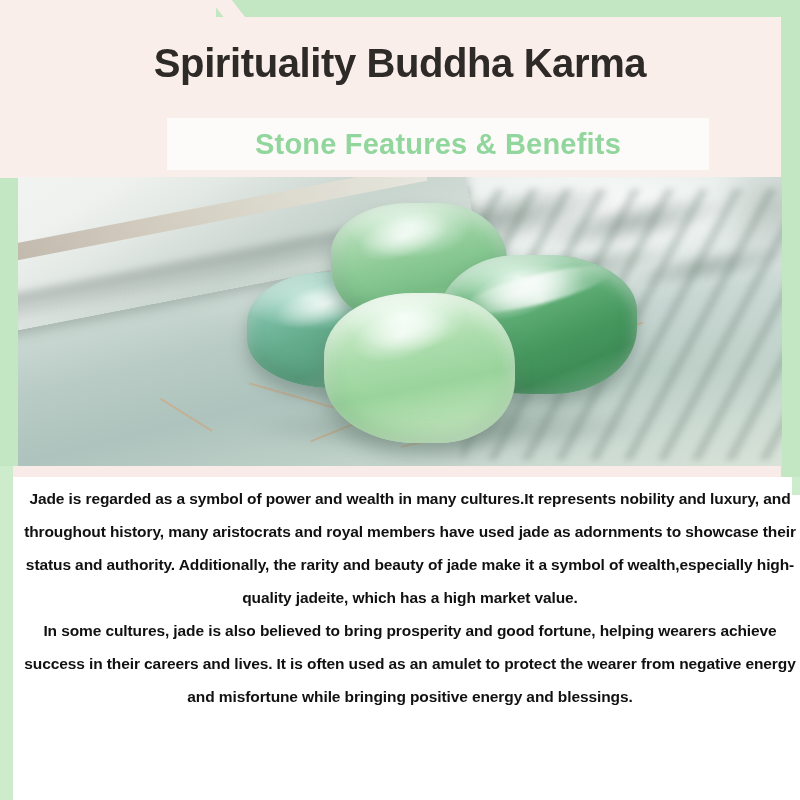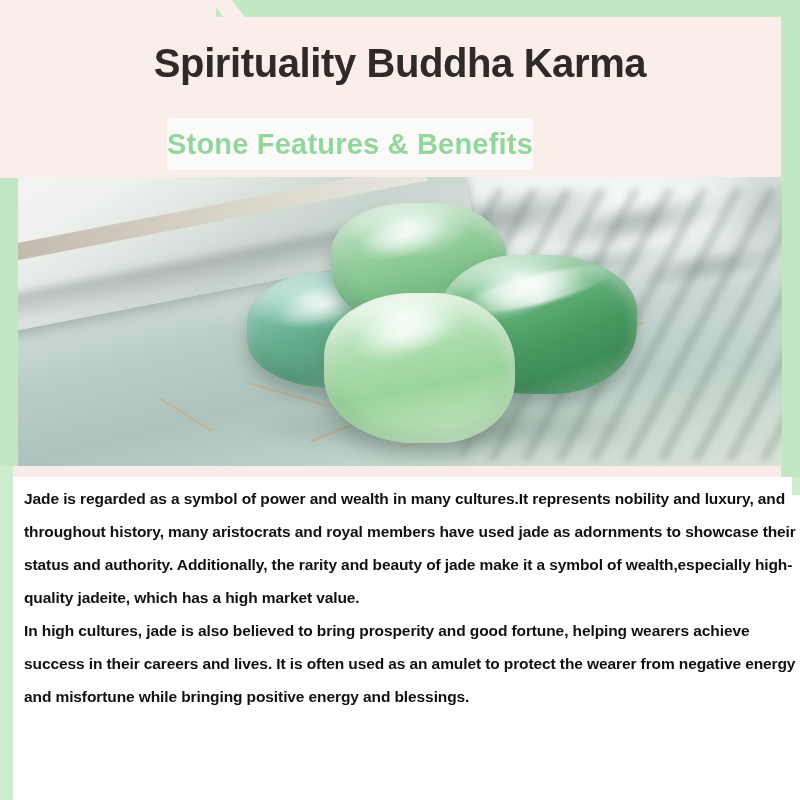--- a/index.html
+++ b/index.html
@@ -61,21 +61,21 @@
     font-size: 40px;
     letter-spacing: -0.4px;
     color: #2e2a28;
     line-height: 1.15;
     white-space: nowrap;
   }
 
   .subtitle-box {
     position: absolute;
     left: 167px; top: 118px;
-    width: 366px; height: 52px;
+    width: 542px; height: 52px;
     background: #fdfbf9;
     display: flex;
     align-items: center;
     justify-content: center;
   }
   .subtitle-text {
     font-family: "Liberation Sans", sans-serif;
     font-weight: bold;
     font-size: 29px;
     letter-spacing: 0.2px;
@@ -322,20 +322,21 @@
     width: 772px;
     font-family: "Liberation Sans", sans-serif;
     font-size: 15.5px;
     font-weight: 600;
     color: #111111;
     line-height: 33px;
     letter-spacing: -0.1px;
   }
   .body-text p {
     margin: 0;
+    text-align: center;
   }
 </style>
 </head>
 <body>
 
 <div id="page">
 
   <div class="bg-green-full"></div>
   <div class="bg-pink-panel"></div>
   <div class="bg-pink-panel-left"></div>
@@ -375,16 +376,16 @@
 
 
   <div class="pink-divider"></div>
   <div class="pink-divider-right"></div>
   <div class="green-rail-left"></div>
   <div class="body-white"></div>
   <div class="green-rail-right"></div>
 
   <div class="body-text">
     <p>Jade is regarded as a symbol of power and wealth in many cultures.It represents nobility and luxury, and throughout history, many aristocrats and royal members have used jade as adornments to showcase their status and authority. Additionally, the rarity and beauty of jade make it a symbol of wealth,especially high-quality jadeite, which has a high market value.</p>
-    <p>In high cultures, jade is also believed to bring prosperity and good fortune, helping wearers achieve success in their careers and lives. It is often used as an amulet to protect the wearer from negative energy and misfortune while bringing positive energy and blessings.</p>
+    <p>In some cultures, jade is also believed to bring prosperity and good fortune, helping wearers achieve success in their careers and lives. It is often used as an amulet to protect the wearer from negative energy and misfortune while bringing positive energy and blessings.</p>
   </div>
 
 </div>
 
 </body></html>

